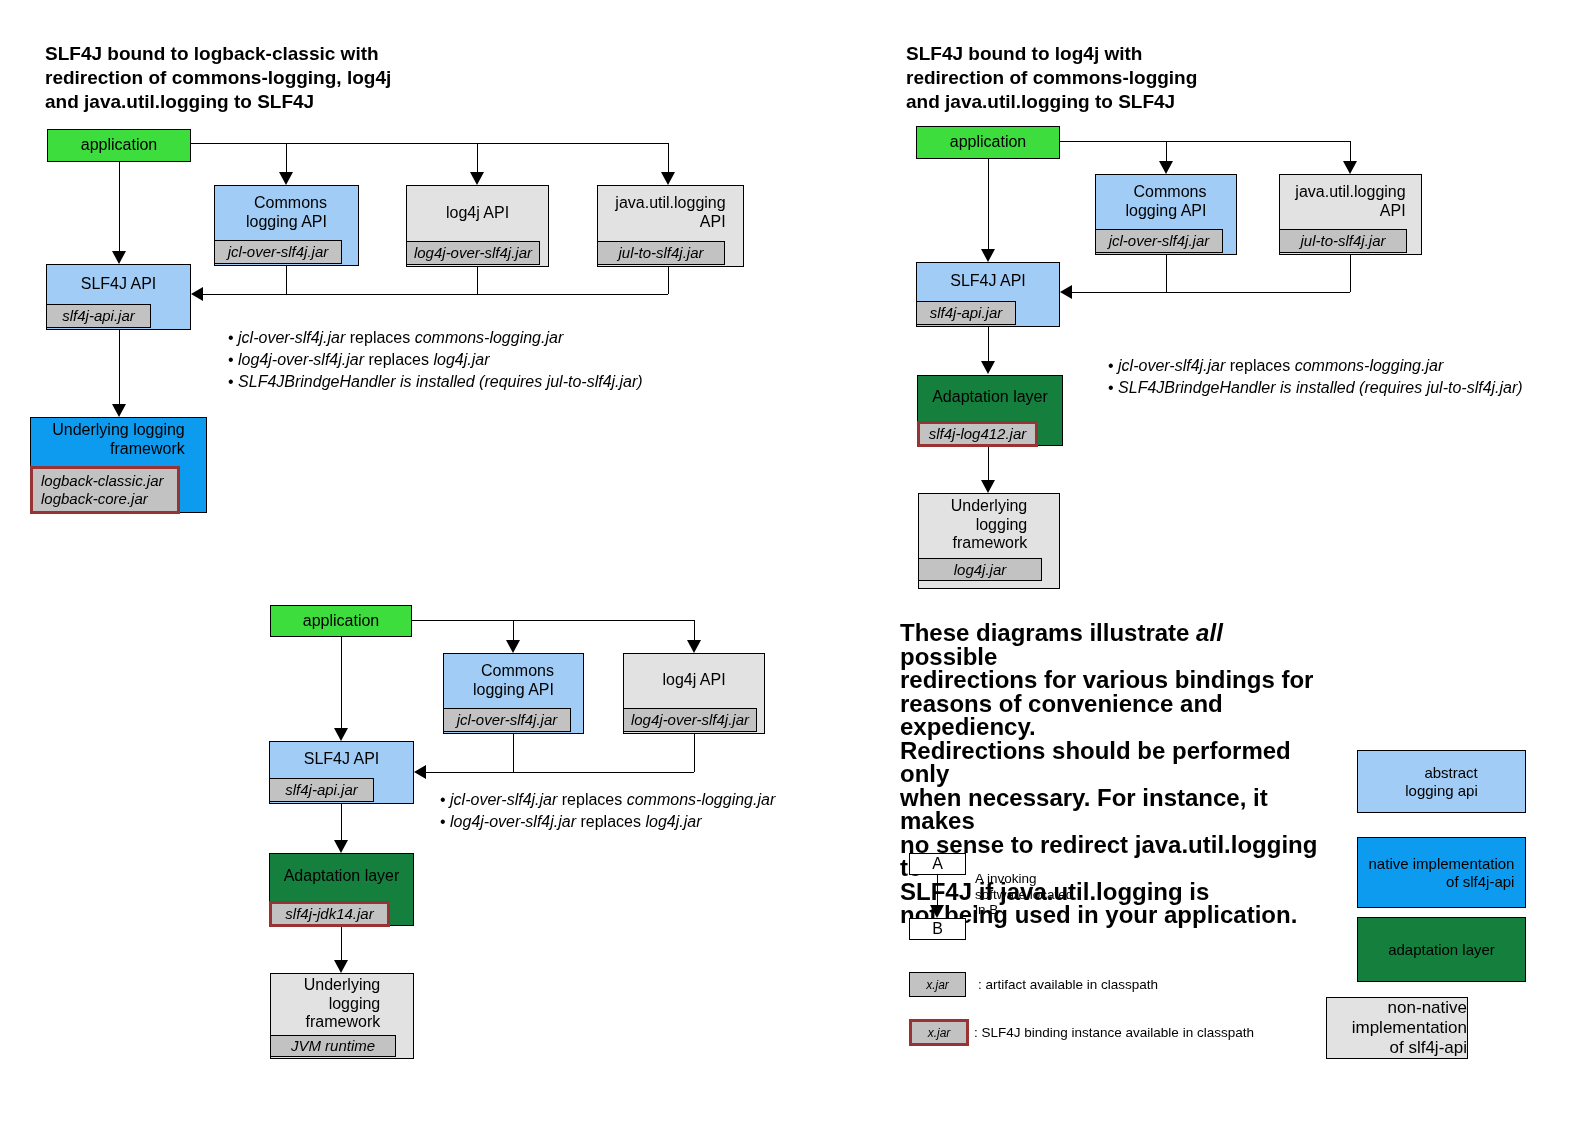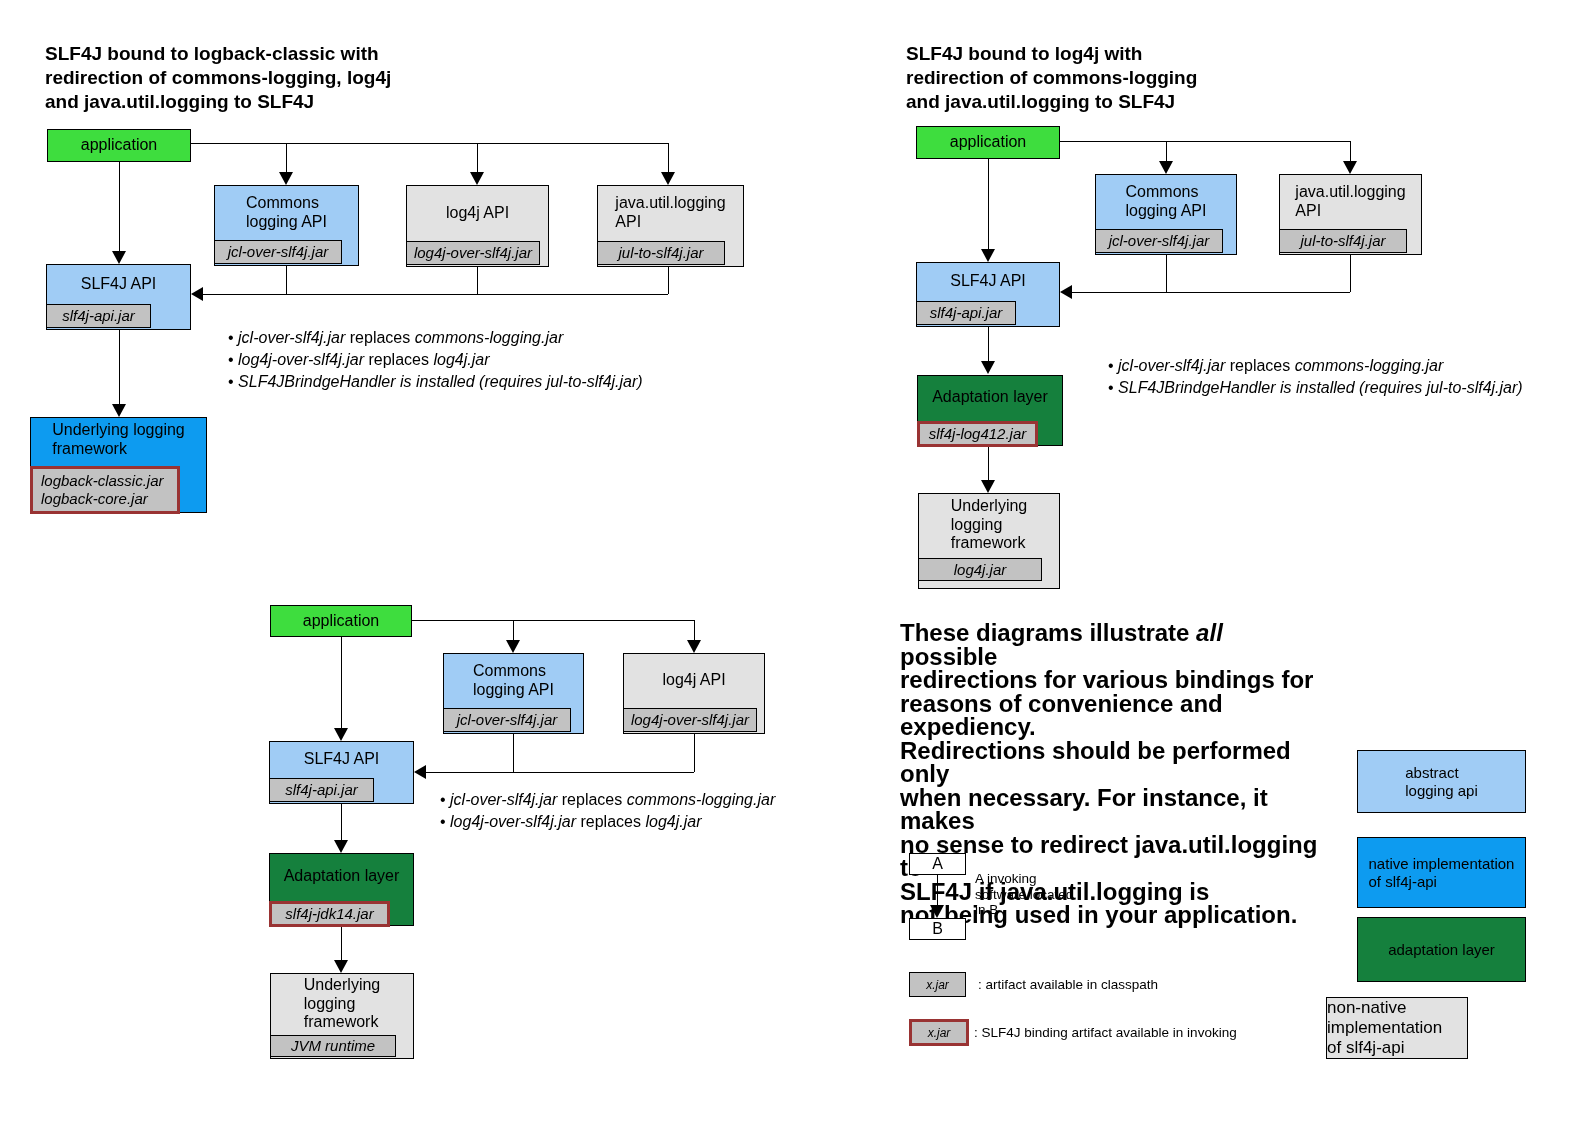--- a/index.html
+++ b/index.html
@@ -17,21 +17,21 @@
     white-space:pre-line;color:#000;
   }
   .note i{font-style:italic;}
   .box{
     position:absolute;border:1px solid #000;box-sizing:border-box;
     font-size:16px;color:#000;
   }
   .lbl{
     position:absolute;left:0;right:0;top:0;bottom:0;
     display:flex;align-items:center;justify-content:center;
-    text-align:left;white-space:pre-line;line-height:1.18;
+    text-align:right;white-space:pre-line;line-height:1.18;
   }
   .green{background:#3EDD3E;}
   .lblue{background:#A0CCF5;}
   .nblue{background:#0D9BF0;}
   .teal{background:#15803d;}
   .graybox{background:#E2E2E2;}
   .white{background:#fff;}
   .jar{
     position:absolute;left:-1px;bottom:1px;height:24px;
     background:#C2C2C2;border:1px solid #000;box-sizing:border-box;
@@ -234,21 +234,21 @@
   <div class="box white" style="left:909px;top:918px;width:57px;height:22px;font-size:16px">
     <div class="lbl">B</div>
   </div>
   <div class="smalltext" style="left:975px;top:871px">A invoking
 software located
 in B</div>
 
   <div class="jarsample" style="left:909px;top:972px;width:57px;height:25px">x.jar</div>
   <div class="smalltext" style="left:978px;top:977px">: artifact available in classpath</div>
   <div class="jarsample binding" style="left:909px;top:1019px;width:60px;height:27px">x.jar</div>
-  <div class="smalltext" style="left:974px;top:1025px">: SLF4J binding artifact available in invoking</div>
+  <div class="smalltext" style="left:974px;top:1025px">: SLF4J binding instance available in classpath</div>
 
   <div class="box lblue" style="left:1357px;top:750px;width:169px;height:63px;font-size:15px">
     <div class="lbl">abstract
 logging api</div>
   </div>
   <div class="box nblue" style="left:1357px;top:837px;width:169px;height:71px;font-size:15px">
     <div class="lbl">native implementation
 of slf4j-api</div>
   </div>
   <div class="box teal" style="left:1357px;top:917px;width:169px;height:65px;font-size:15px">

